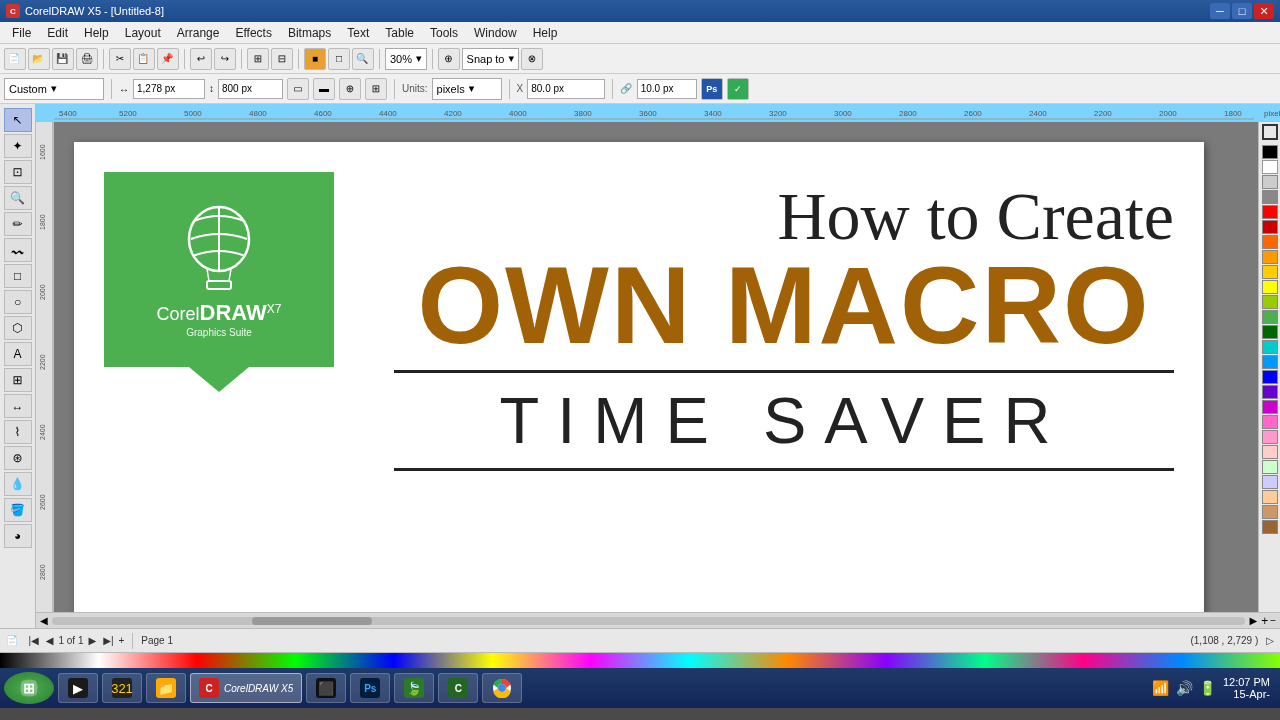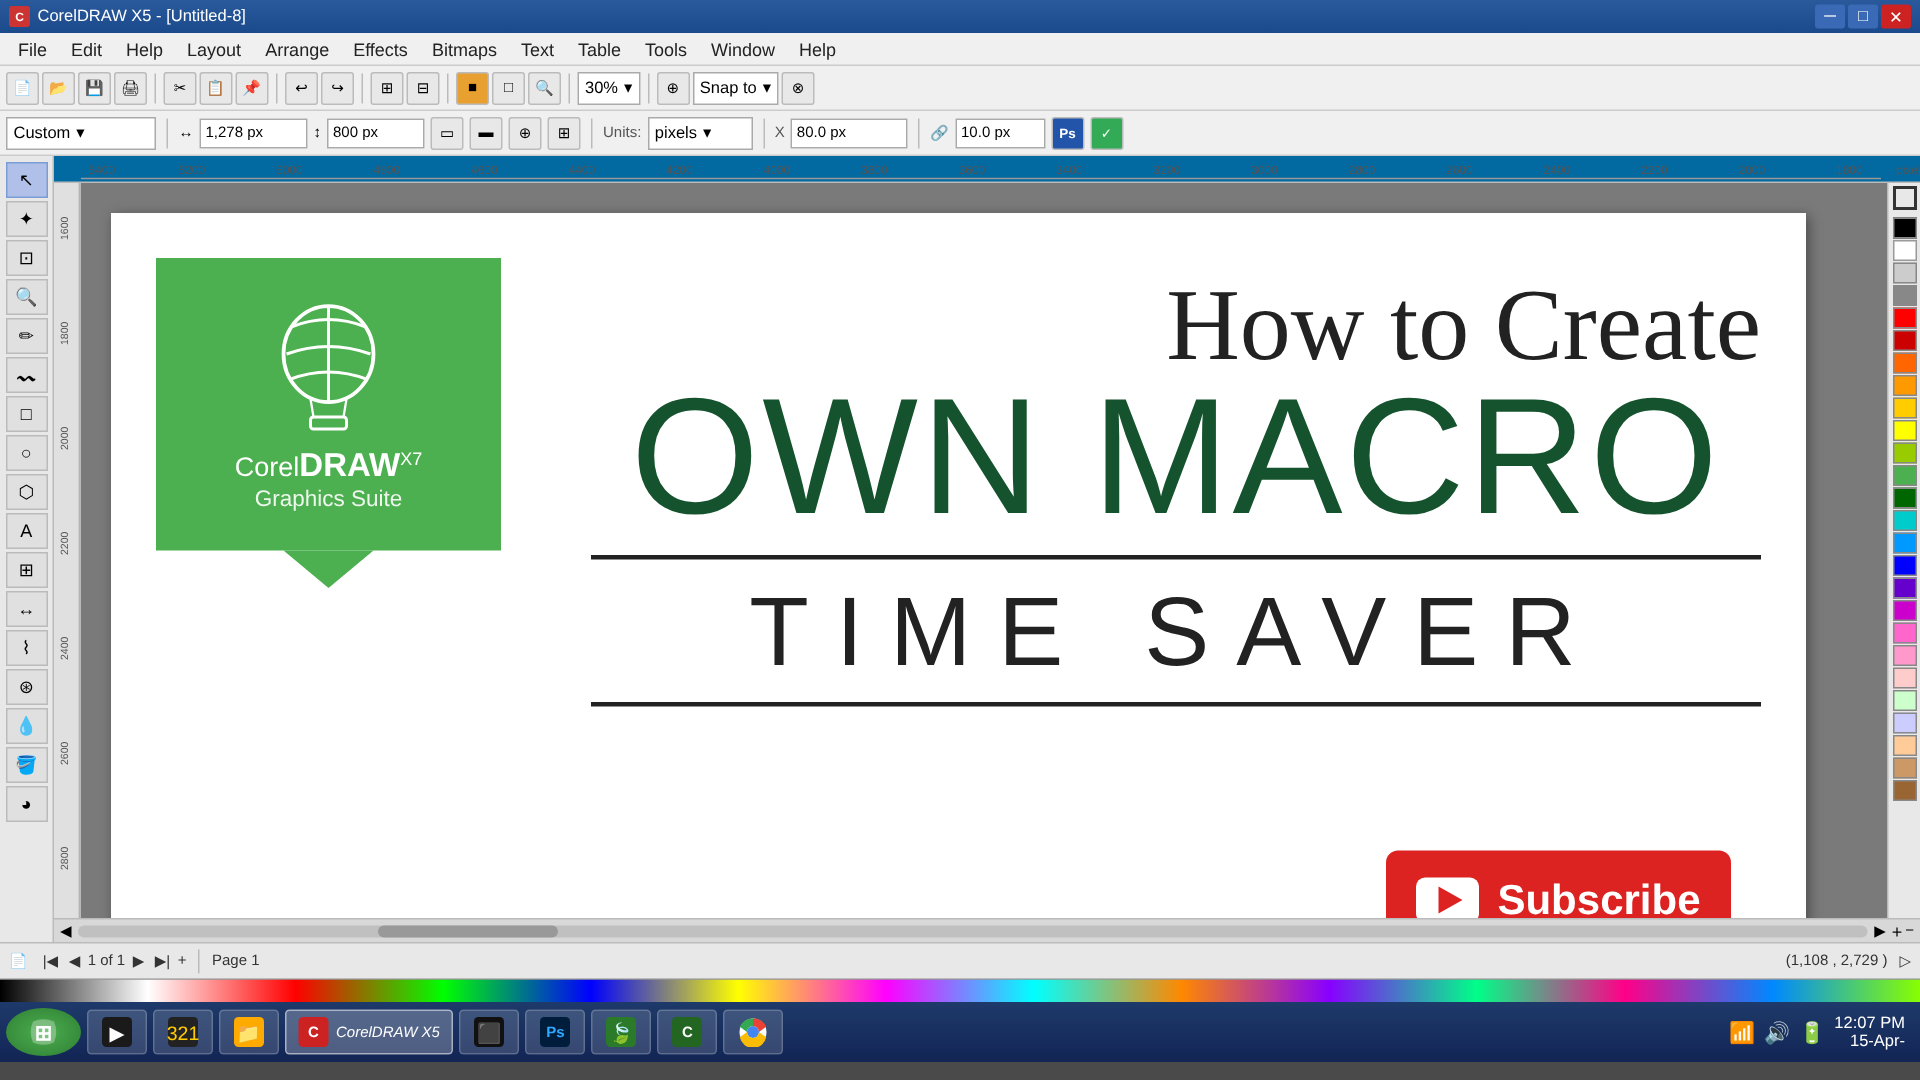--- a/index.html
+++ b/index.html
@@ -116,21 +116,21 @@
     .lt-btn.active { background: #b0c0e8; border-color: #7a9dd4; }
 
     
     #ruler-h-container {
       display: flex;
       flex-direction: column;
       flex: 1;
     }
     #ruler-h {
       height: 18px;
-      background: #0369a1;
+      background: #7dd3fc;
       border-bottom: 1px solid #bbb;
       position: relative;
       overflow: hidden;
     }
 
     
     #ruler-v {
       width: 18px;
       background: #e0e0e0;
       border-right: 1px solid #bbb;
@@ -177,21 +177,21 @@
       height: 90px;
       margin-bottom: 8px;
     }
     .logo-text {
       font-size: 18px;
       font-weight: normal;
       text-align: center;
       line-height: 1.3;
     }
     .logo-text strong { font-weight: 900; font-size: 22px; }
-    .logo-subtext { font-size: 15px; text-align: right; color: rgba(255,255,255,0.9); }
+    .logo-subtext { font-size: 10px; text-align: right; color: rgba(255,255,255,0.9); }
 
     
     .logo-triangle {
       width: 0;
       height: 0;
       border-left: 30px solid transparent;
       border-right: 30px solid transparent;
       border-top: 25px solid #4caf50;
       position: absolute;
       bottom: -25px;
@@ -208,22 +208,22 @@
     #how-to-create {
       font-size: 68px;
       font-weight: 300;
       color: #222;
       text-align: right;
       line-height: 1;
       font-family: Georgia, serif;
     }
     #own-macro {
       font-size: 110px;
-      font-weight: 400;
-      color: #14532d;
+      font-weight: 700;
+      color: #a16207;
       text-align: center;
       line-height: 1;
       font-family: Arial, sans-serif;
       letter-spacing: 2px;
     }
     #divider-line {
       height: 3px;
       background: #222;
       margin: 10px 0;
     }
@@ -565,26 +565,20 @@
           </div>
 
           <div id="heading-area">
             <div id="how-to-create">How to Create</div>
             <div id="own-macro">OWN MACRO</div>
             <div id="divider-line"></div>
             <div id="time-saver">TIME SAVER</div>
             <div id="divider-line2"></div>
           </div>
 
-          <div id="subscribe-btn">
-            <div class="yt-icon">
-              <div class="yt-play"></div>
-            </div>
-            <span class="sub-text">Subscribe</span>
-          </div>
 
         </div>
       </div>
 
       <div id="right-palette">
         <div style="width:16px;height:16px;border:2px solid #333;background:transparent;margin-bottom:4px;cursor:pointer;"></div>
         <div class="palette-swatch" style="background:#000000;"></div>
         <div class="palette-swatch" style="background:#ffffff;border-color:#999;"></div>
         <div class="palette-swatch" style="background:#cccccc;"></div>
         <div class="palette-swatch" style="background:#888888;"></div>

